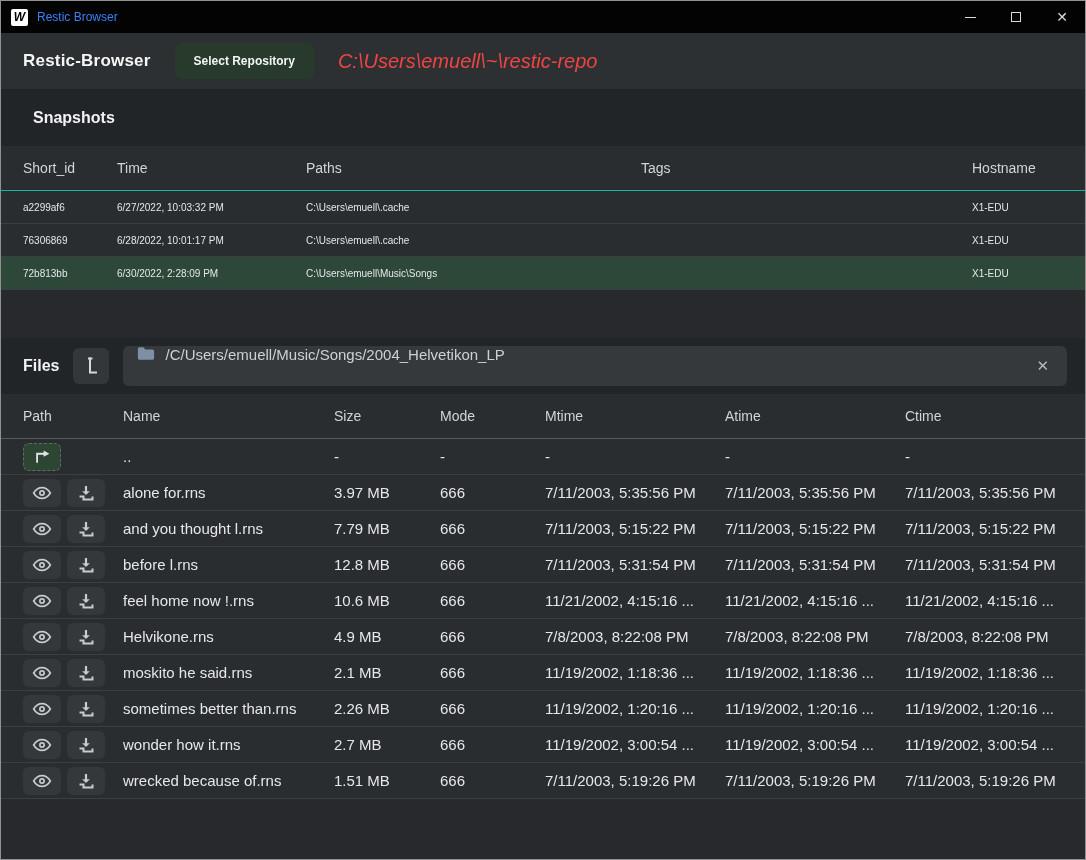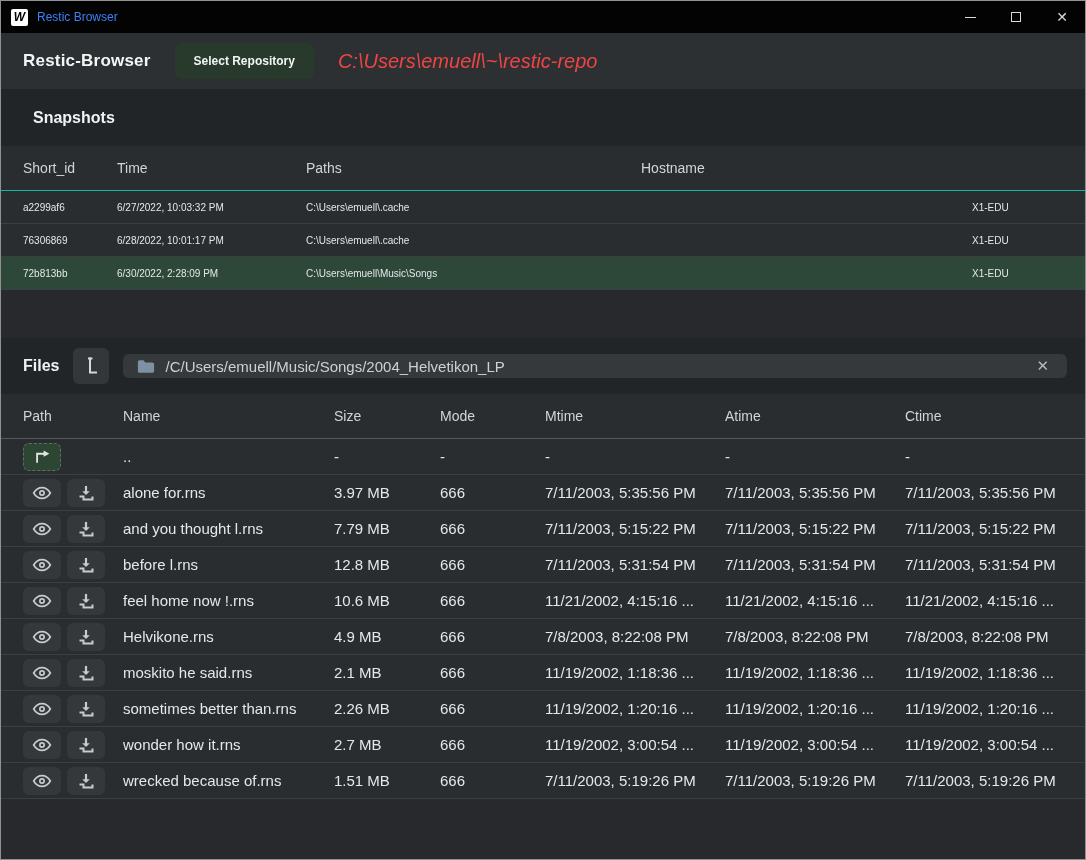--- a/index.html
+++ b/index.html
@@ -68,22 +68,22 @@
   .files-bar {
     height: 56px; background: #222528; display: flex; align-items: center;
     padding: 0 18px 0 22px; gap: 14px; flex: 0 0 auto; margin-top: 48px;
   }
   .level-btn {
     width: 36px; height: 36px; background: #333739; border: none; border-radius: 6px;
     display: flex; align-items: center; justify-content: center; cursor: pointer;
     flex: 0 0 auto;
   }
   .path-bar {
-    flex: 1; height: 24px; background: #35393c; border-radius: 6px;
-    display: flex; align-items: center; gap: 10px; padding: 0 14px;
+    flex: 1; height: 40px; background: #35393c; border-radius: 6px;
+    display: flex; gap: 10px; padding: 0 14px;
   }
   .path-text { flex: 1; font-size: 15px; color: #ced1d3; white-space: nowrap; overflow: hidden; }
   .clear-btn {
     background: transparent; border: none; color: #b7babc; font-size: 15px;
     cursor: pointer; padding: 2px 4px; font-family: inherit;
   }
   
   .files-grid { display: grid; grid-template-columns: 100px 211px 106px 105px 180px 180px 1fr; align-items: center; padding-left: 22px; }
   .files-header {
     height: 45px; background: #2a2d30; color: #d2d5d7; font-size: 14px;
@@ -131,20 +131,21 @@
   </div>
 
   <div class="section-band">
     <span class="section-title">Snapshots</span>
   </div>
 
   <div class="snap-grid snap-header">
     <div class="cell">Short_id</div>
     <div class="cell">Time</div>
     <div class="cell">Paths</div>
+    <div class="cell">Tags</div>
     <div class="cell">Hostname</div>
   </div>
   <div>
       <div class="snap-grid snap-row">
         <div class="cell">a2299af6</div>
         <div class="cell">6/27/2022, 10:03:32 PM</div>
         <div class="cell">C:\Users\emuell\.cache</div>
         <div class="cell"></div>
         <div class="cell">X1-EDU</div>
       </div>

